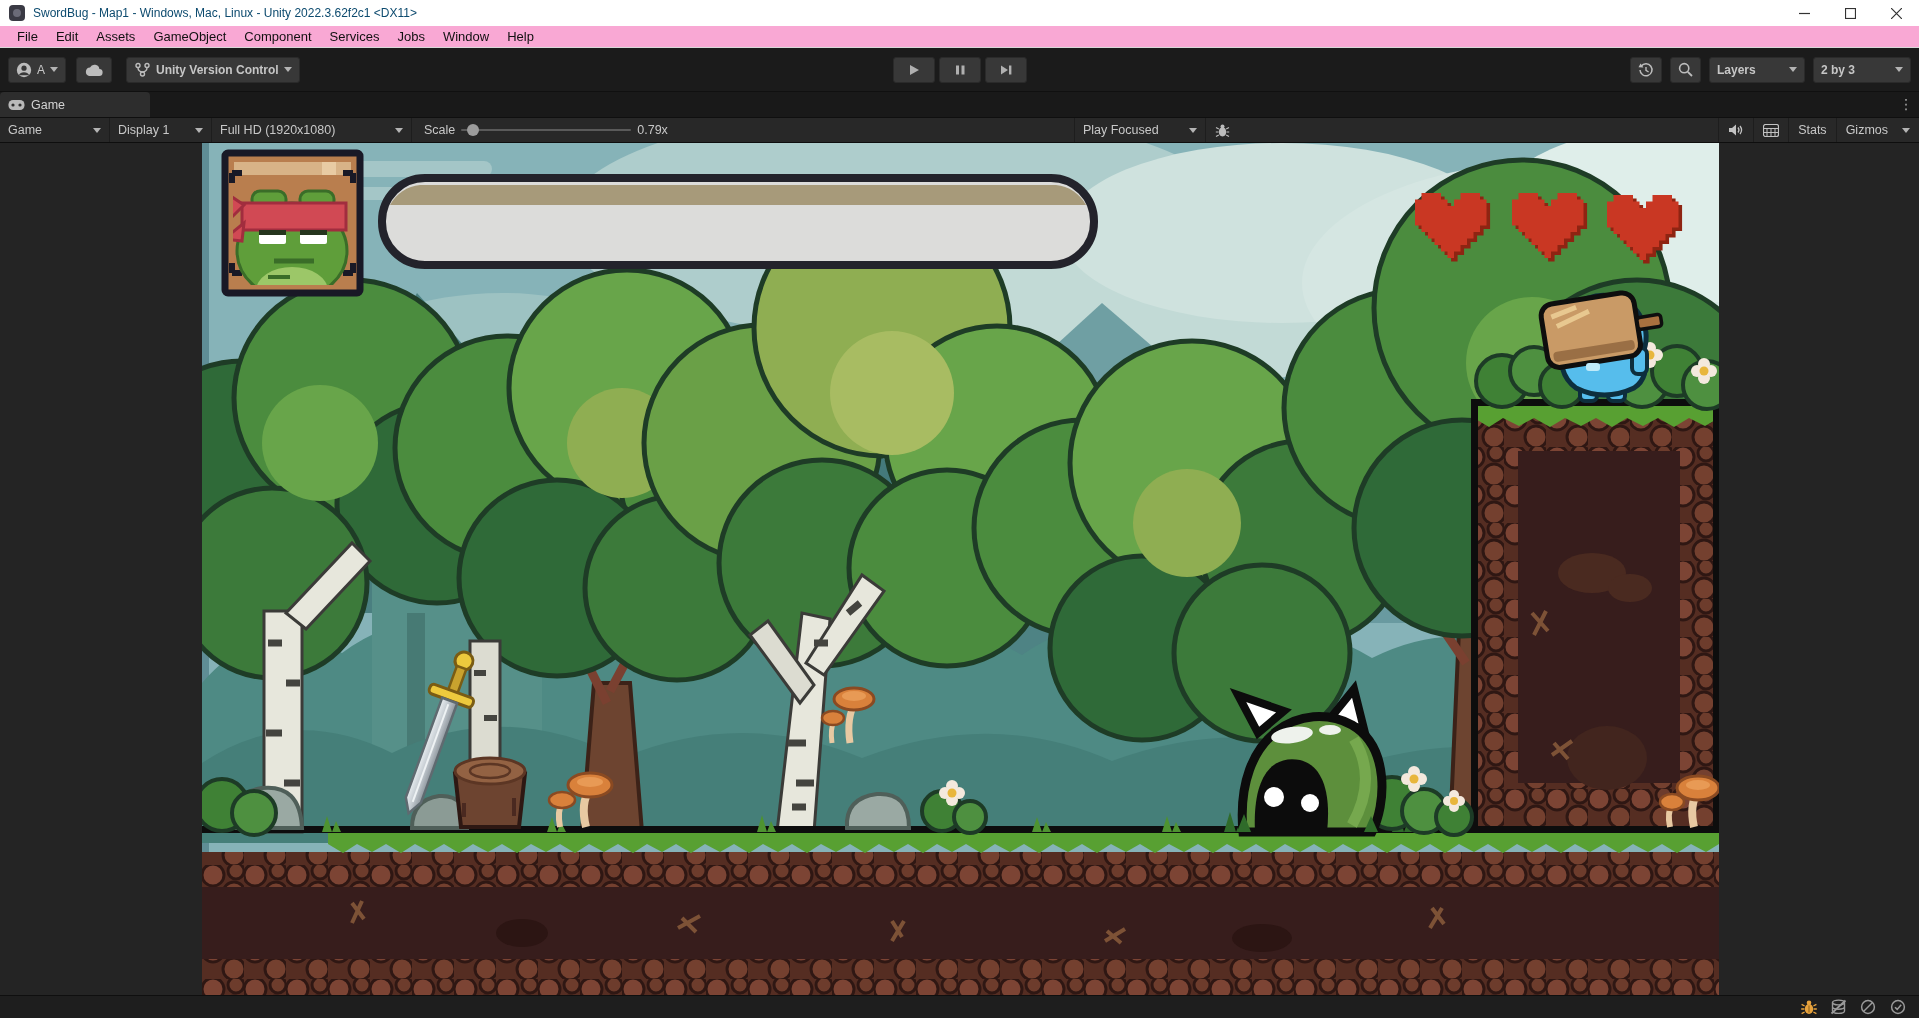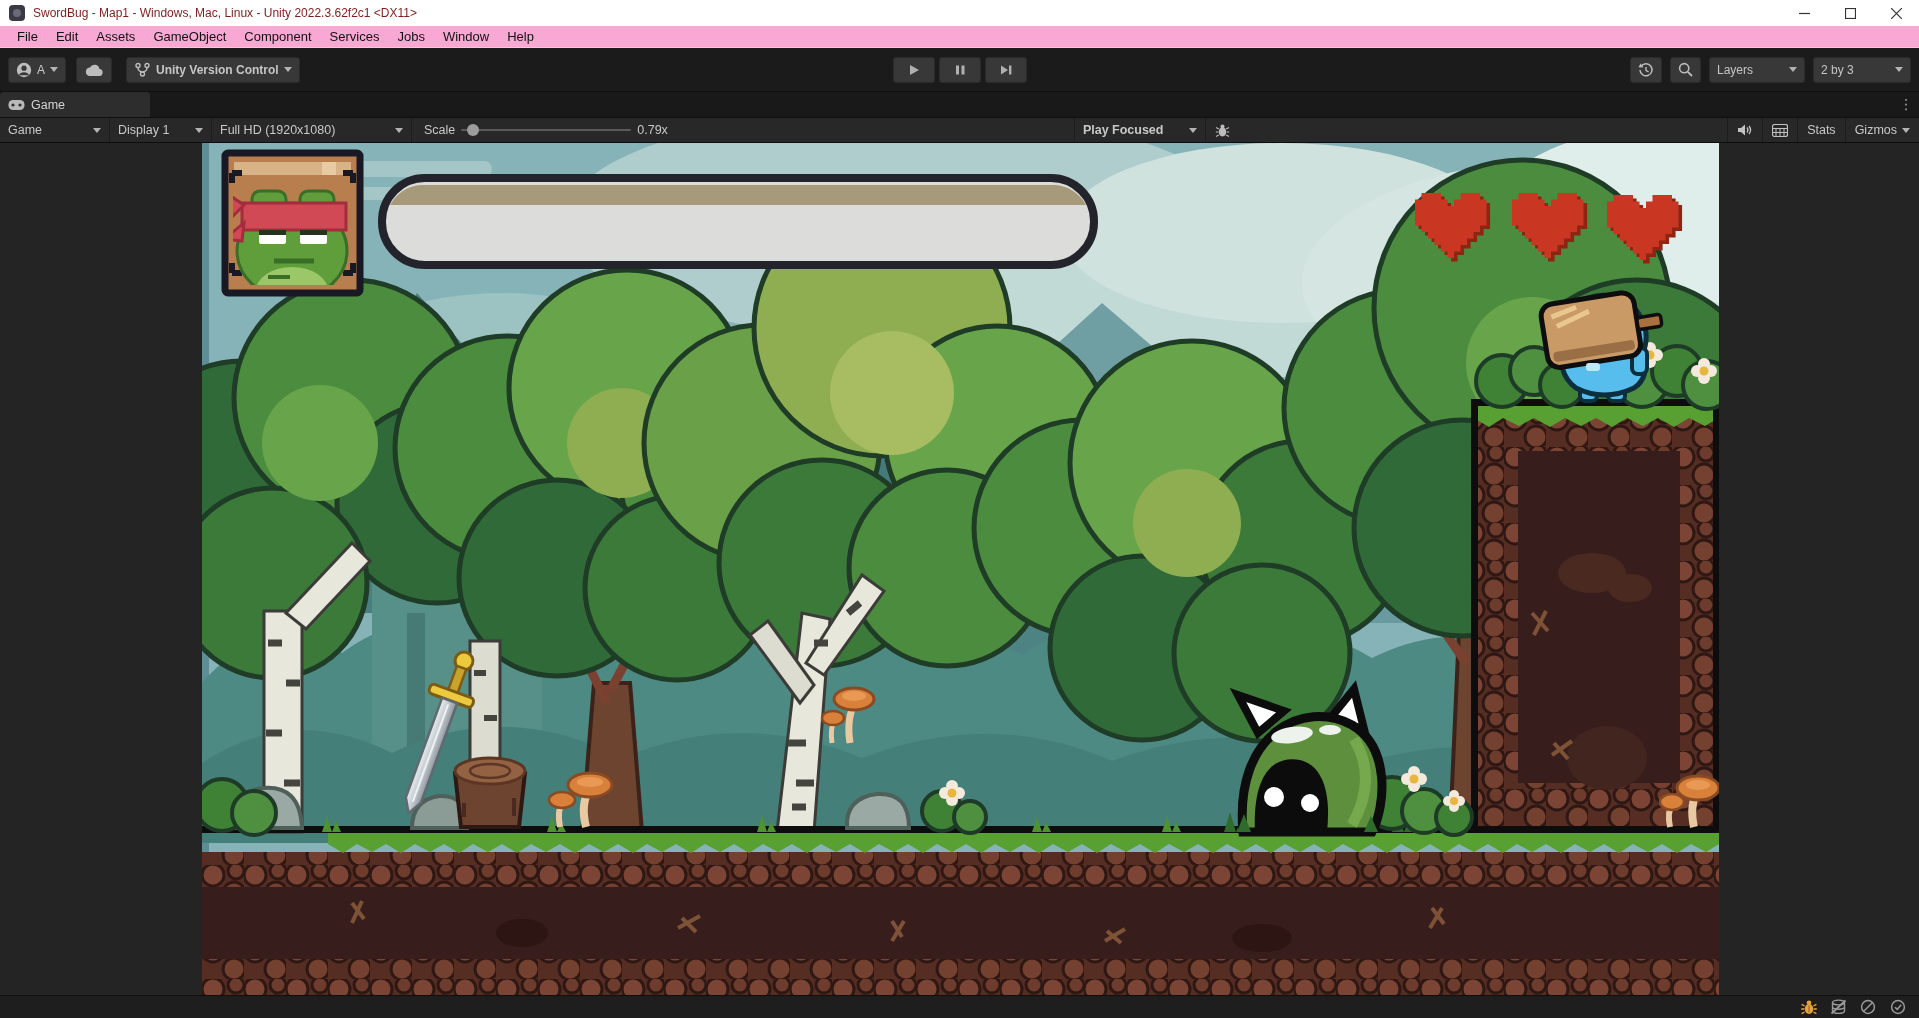--- a/index.html
+++ b/index.html
@@ -1,20 +1,20 @@
 <!DOCTYPE html>
 <html><head>
 <meta charset="utf-8">
 <style>
   * { box-sizing: border-box; margin: 0; padding: 0; }
   html,body { width:1919px; height:1018px; overflow:hidden; background:#242424;
     font-family:"Liberation Sans", sans-serif; -webkit-font-smoothing:antialiased; }
 
   
-  .titlebar { height:26px; background:#ffffff; display:flex; align-items:center; color:#7f1d1d; font-size:12px; }
+  .titlebar { height:26px; background:#ffffff; display:flex; align-items:center; color:#0c4a6e; font-size:12px; }
   .titlebar .appicon { width:16px; height:16px; margin:0 8px 0 9px; border-radius:4px;
     background:#3a3a44; position:relative; flex:0 0 auto; }
   .titlebar .appicon::after{ content:""; position:absolute; inset:4px; border-radius:50%; background:#6b6b78; }
   .titlebar .title { flex:0 1 auto; white-space:nowrap; }
   .winbtns { margin-left:auto; display:flex; height:100%; }
   .winbtn { width:46px; height:100%; display:flex; align-items:center; justify-content:center; color:#222; font-size:13px; }
   .winbtn svg { display:block; }
 
   .menubar { height:22px; background:#f9a8d4; display:flex; align-items:center; font-size:13px; color:#111;
     border-bottom:1px solid #d8d8d8; padding-left:8px; }
@@ -24,21 +24,21 @@
   .toolbar { height:44px; background:#1b1b1b; position:relative; display:flex; align-items:center;
     border-bottom:1px solid #101010; color:#c6c6c6; font-size:12px; }
   .tbtn { height:26px; background:#383838; border-radius:3px; display:flex; align-items:center;
     padding:0 7px; gap:5px; border:1px solid #2a2a2a; }
   .tbtn svg { display:block; }
   .caret { width:0; height:0; border-left:4px solid transparent; border-right:4px solid transparent;
     border-top:5px solid #b4b4b4; }
   .tb-left { display:flex; gap:10px; margin-left:8px; align-items:center; }
   .tb-center { position:absolute; left:50%; transform:translateX(-50%); display:flex; gap:4px; }
   .playbtn { width:42px; justify-content:center; }
-  .tb-right { margin-left:auto; display:flex; gap:8px; margin-right:8px; align-items:center; }
+  .tb-right { margin-left:auto; display:flex; gap:8px; margin-right:8px; align-items:center;font-weight:bold; }
   .dd-label { color:#c6c6c6; }
 
   
   .tabstrip { height:26px; background:#191919; display:flex; align-items:flex-end; border-bottom:1px solid #0f0f0f; position:relative; }
   .tab { height:25px; min-width:150px; background:#2d2d2d; border-radius:4px 4px 0 0; display:flex; align-items:center;
     gap:6px; padding:0 12px 0 8px; color:#d2d2d2; font-size:12.5px; }
   .tab svg{ display:block; }
   .tab-kebab { position:absolute; right:6px; top:4px; color:#aaaaaa; font-size:14px; letter-spacing:0; }
 
   
@@ -197,21 +197,21 @@
     <span class="caret"></span>
   </div>
   <div class="cell noborder" style="padding-left:12px;">
     <span>Scale</span>
     <div class="scale-track">
       <div class="scale-thumb"></div>
     </div>
     <span>0.79x</span>
   </div>
 
-  <div class="cell" style="margin-left:398px; width:132px; justify-content:space-between; border-left:1px solid #1d1d1d;font-weight:bold;">
+  <div class="cell" style="margin-left:398px; width:132px; justify-content:space-between; border-left:1px solid #1d1d1d;">
     <span>Play Focused</span>
     <span class="caret"></span>
   </div>
   <div class="icon-cell">
     <svg width="15" height="15">
       <ellipse cx="7.5" cy="9" rx="3.6" ry="4.4" fill="#bdbdbd"></ellipse>
       <circle cx="7.5" cy="3.6" r="2" fill="#bdbdbd"></circle>
       <path d="M3.8 6 L1 4.5 M3.6 9 H0.8 M3.8 12 L1 13.5 M11.2 6 L14 4.5 M11.4 9 H14.2 M11.2 12 L14 13.5" stroke="#bdbdbd" stroke-width="1.1"></path>
     </svg>
   </div>
@@ -229,21 +229,21 @@
       <svg width="16" height="13">
         <rect x="0.5" y="0.5" width="15" height="12" rx="2" fill="none" stroke="#c2c2c2" stroke-width="1.2"></rect>
         <path d="M0.5 4.5 H15.5 M0.5 8.5 H15.5 M4 4.5 V12.5 M8 4.5 V12.5 M12 4.5 V12.5" stroke="#c2c2c2" stroke-width="1"></path>
       </svg>
     </div>
     <div class="rt-sep"></div>
     <div class="icon-cell">
       <span>Stats</span>
     </div>
     <div class="rt-sep"></div>
-    <div class="icon-cell" style="gap:5px;">
+    <div class="icon-cell" style="gap:14px;">
       <span>Gizmos</span>
       <span class="caret"></span>
     </div>
   </div>
 </div>
 
 <div class="workspace">
   <div class="game-viewport">
   <svg width="1517" height="852" viewBox="0 0 1517 852">
     <defs>

